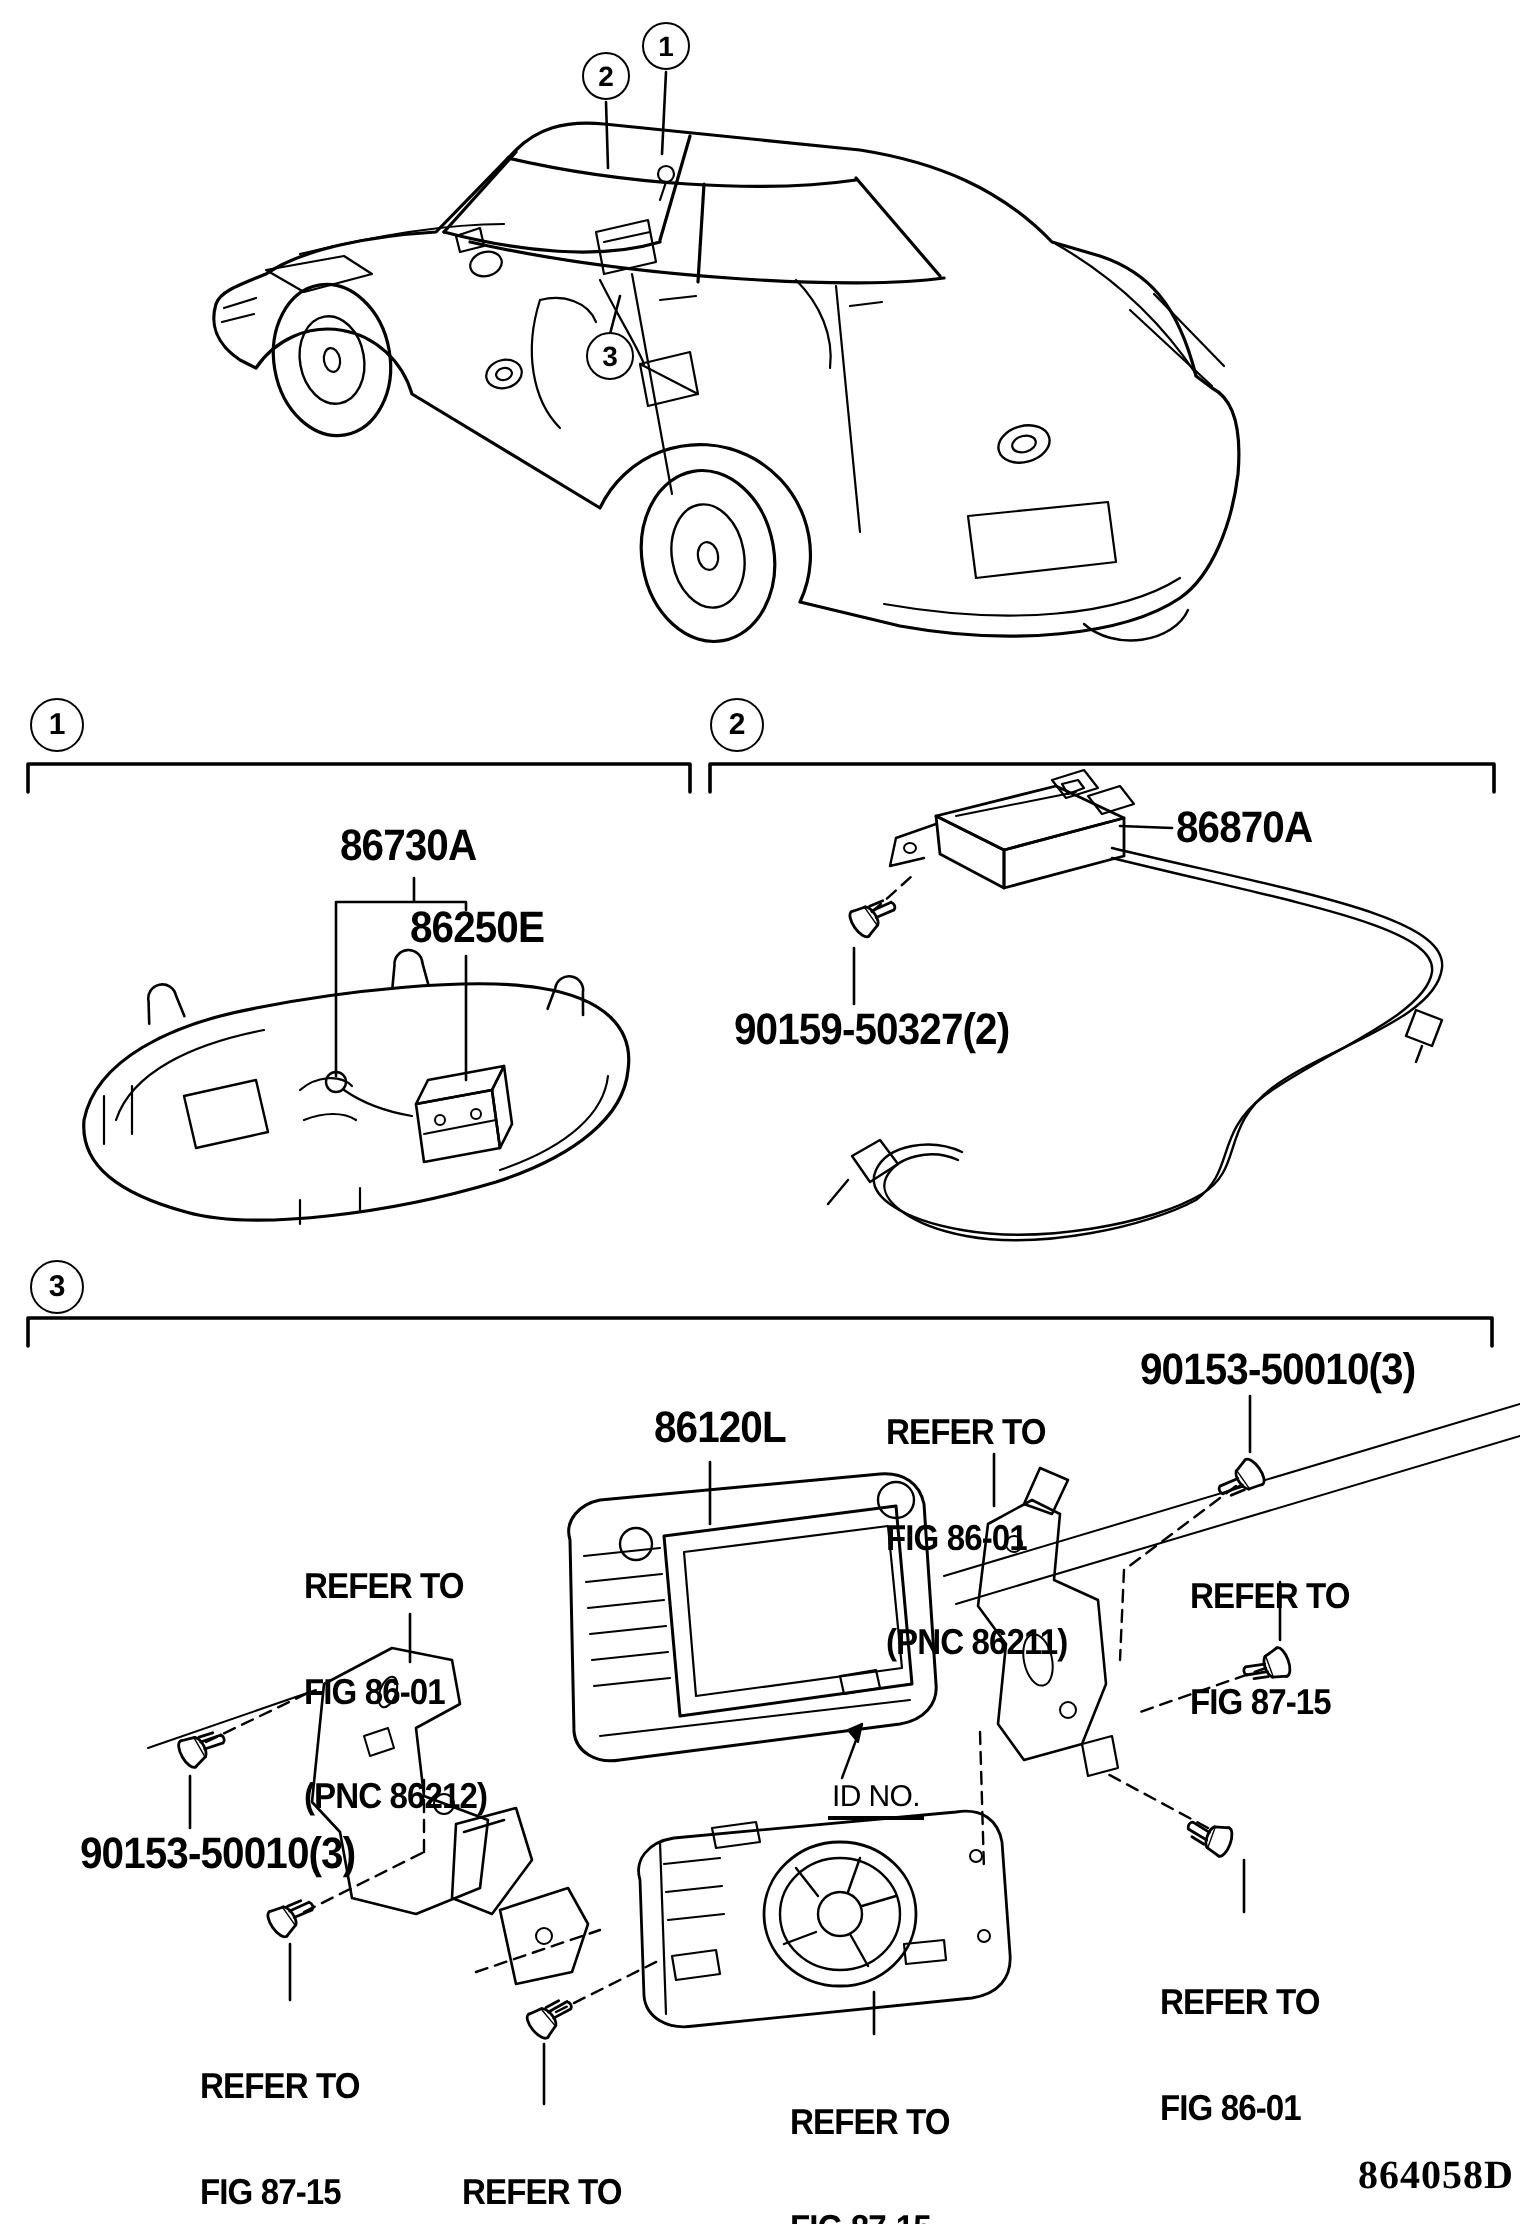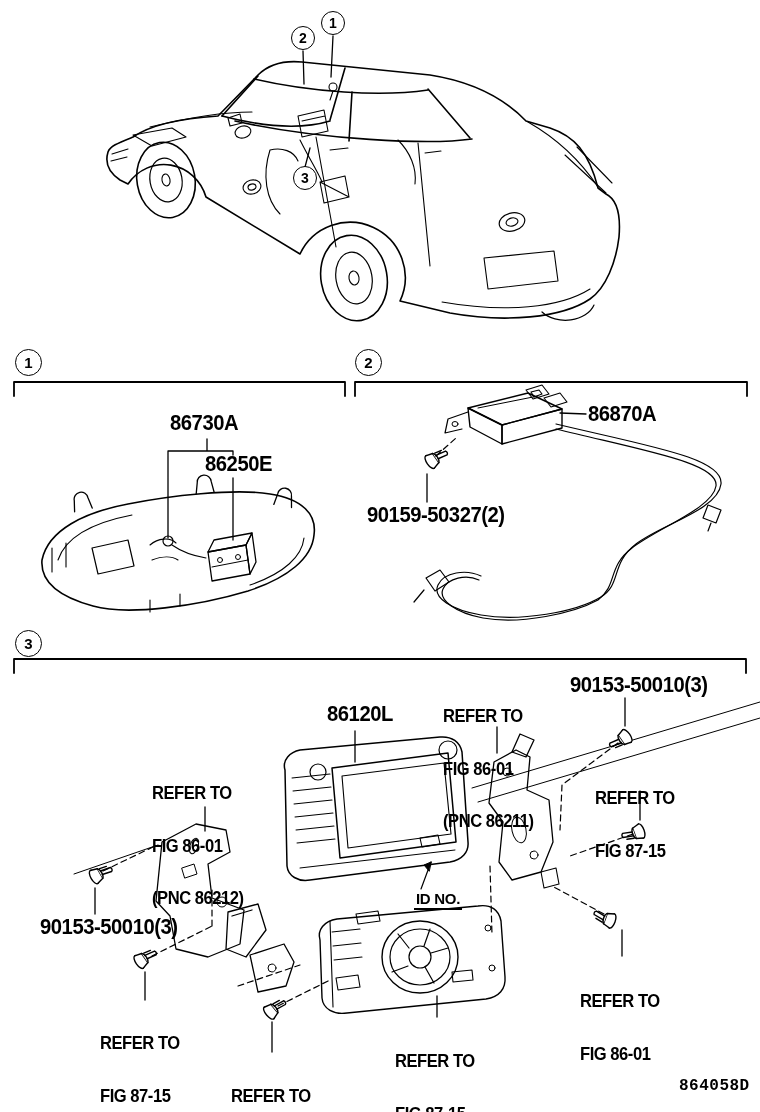--- a/index.html
+++ b/index.html
@@ -7,24 +7,24 @@
         font-family:"Liberation Sans",sans-serif;color:#000;}
   svg.art{position:absolute;left:0;top:0;}
   .callout{position:absolute;width:24px;height:24px;border:1.7px solid #000;border-radius:50%;
            display:flex;align-items:center;justify-content:center;
            font-size:14px;font-weight:700;background:#fff;box-sizing:border-box;}
   .callout.big{width:27px;height:27px;font-size:15px;}
   .lbl{position:absolute;font-weight:700;letter-spacing:-0.5px;white-space:pre;
        transform:scaleX(.92);transform-origin:0 0;line-height:1.05;}
   .num{font-size:22px;}
   .ref{font-size:18px;line-height:17.5px;}
-  .idno{position:absolute;font-weight:700;font-size:15px;border-bottom:2px solid #000;
+  .idno{position:absolute;font-weight:400;font-size:15px;border-bottom:2px solid #000;
         padding:0 2px 1px 2px;letter-spacing:-0.3px;}
-  .figcode{position:absolute;font-family:Liberation Mono, monospace;font-weight:700;
-           font-size:16px;letter-spacing:0.5px;}
+  .figcode{position:absolute;font-family:Liberation Serif, serif;font-weight:700;
+           font-size:20px;letter-spacing:0.5px;}
 </style>
 </head>
 <body>
 
 <div class="page">
 
 <svg class="art" width="760" height="1112" viewBox="0 0 760 1112" fill="none" stroke="#000" stroke-width="1.6" stroke-linejoin="round" stroke-linecap="round">
 
   <defs>
     <g id="bolt" fill="#fff" stroke="#000" stroke-width="1.4">

